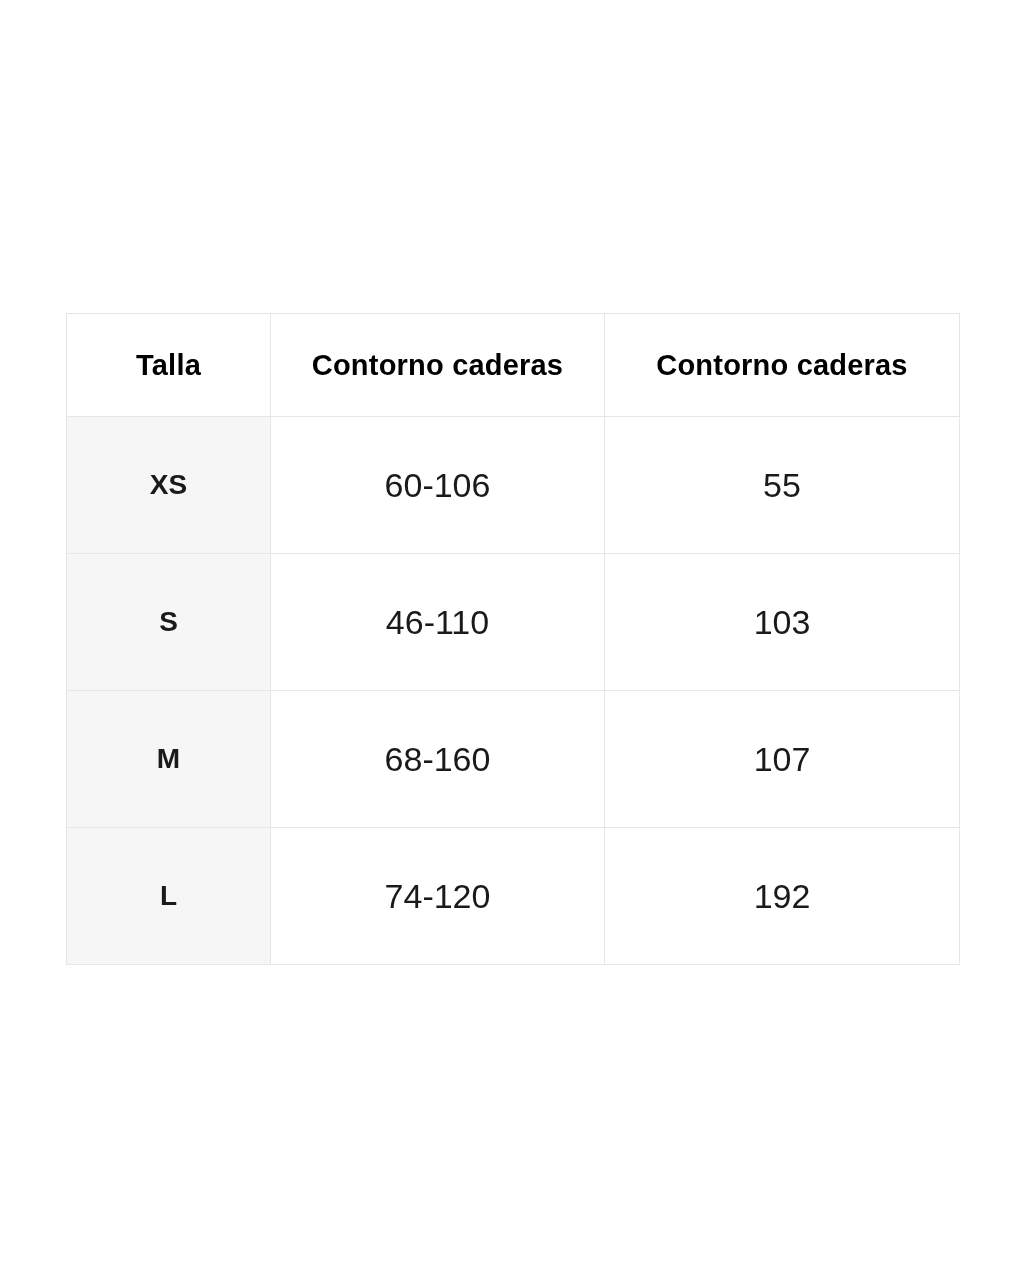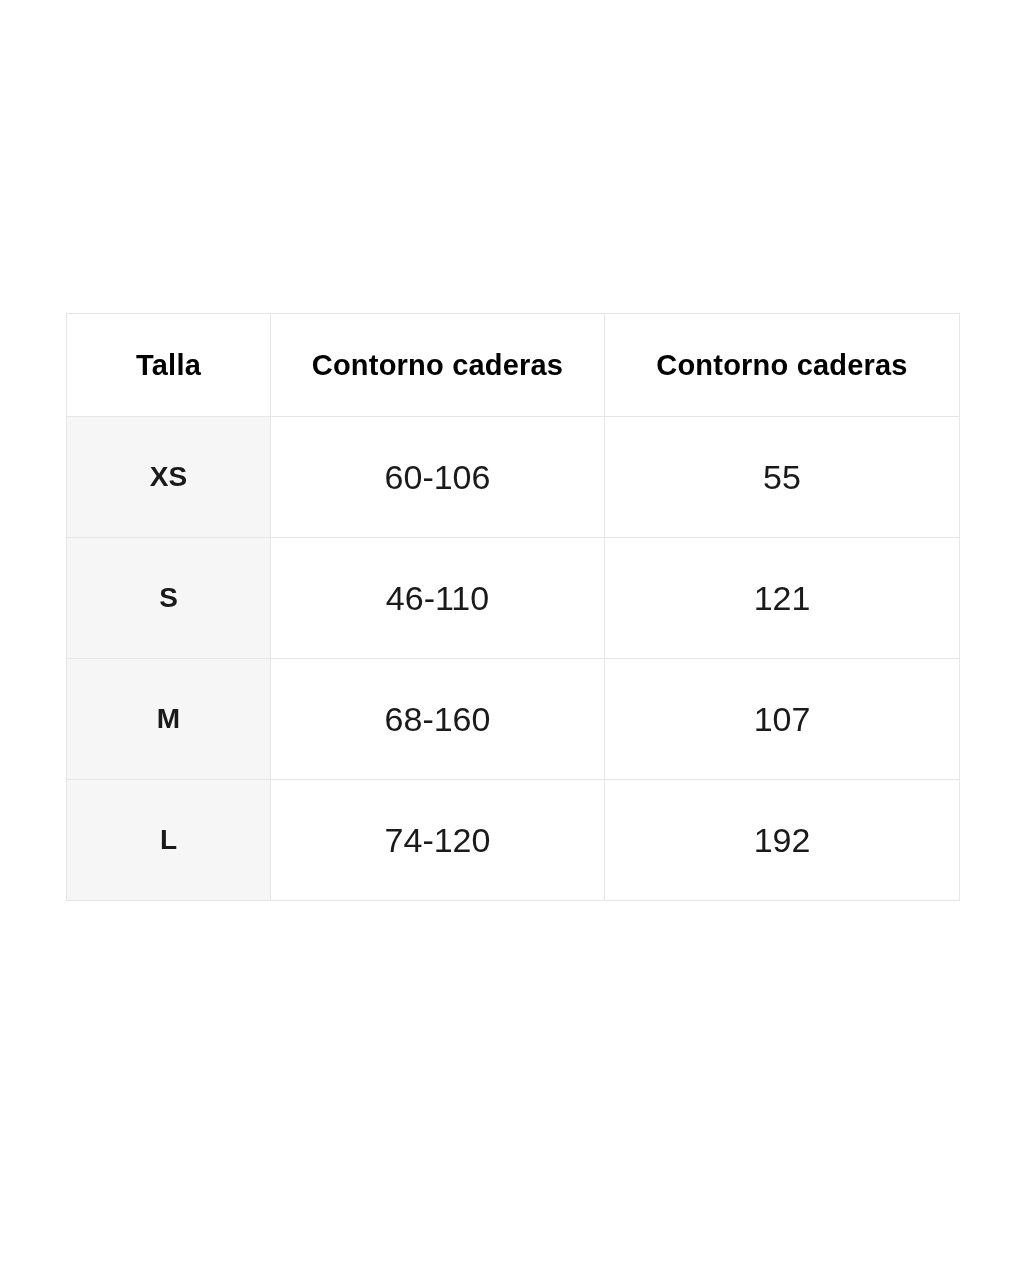--- a/index.html
+++ b/index.html
@@ -42,21 +42,21 @@
   }
   thead th {
     height: 102px;
     background: #f6f6f6;
     font-size: 29px;
     font-weight: bold;
     color: #000000;
     letter-spacing: 0.2px;
   }
   tbody tr {
-    height: 121px;
+    height: 137px;
     margin-top: 29px;
   }
   tbody td {
     font-size: 34px;
     color: #1a1a1a;
     font-weight: normal;
   }
   tbody td.size-col {
     background: #f6f6f6;
     font-weight: bold;
@@ -87,21 +87,21 @@
       </thead>
       <tbody>
         <tr>
           <td class="size-col">XS</td>
           <td>60-106</td>
           <td>55</td>
         </tr>
         <tr>
           <td class="size-col">S</td>
           <td>46-110</td>
-          <td>121</td>
+          <td>103</td>
         </tr>
         <tr>
           <td class="size-col">M</td>
           <td>68-160</td>
           <td>107</td>
         </tr>
         <tr>
           <td class="size-col">L</td>
           <td>74-120</td>
           <td>192</td>

